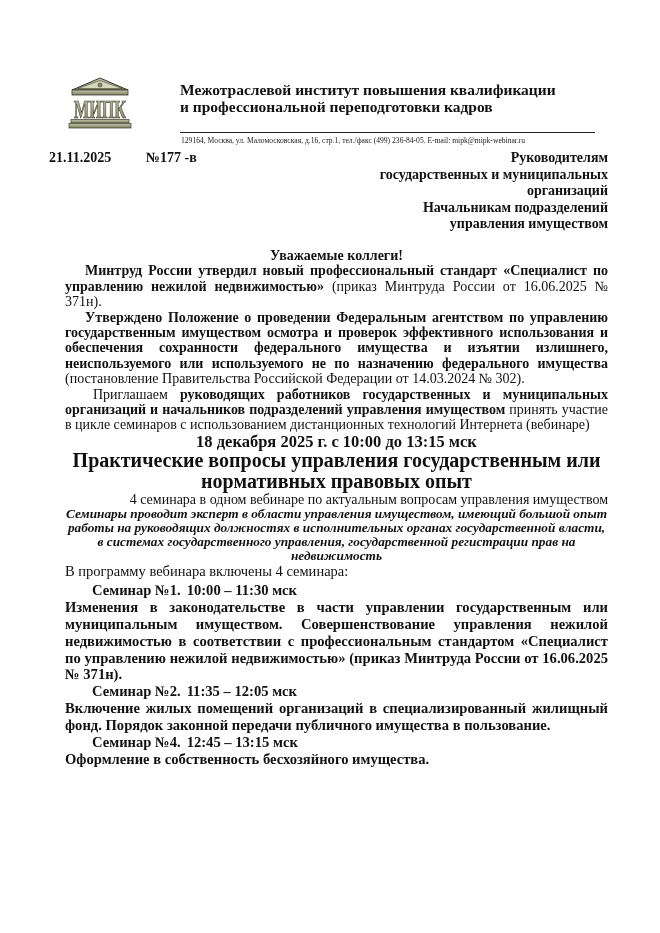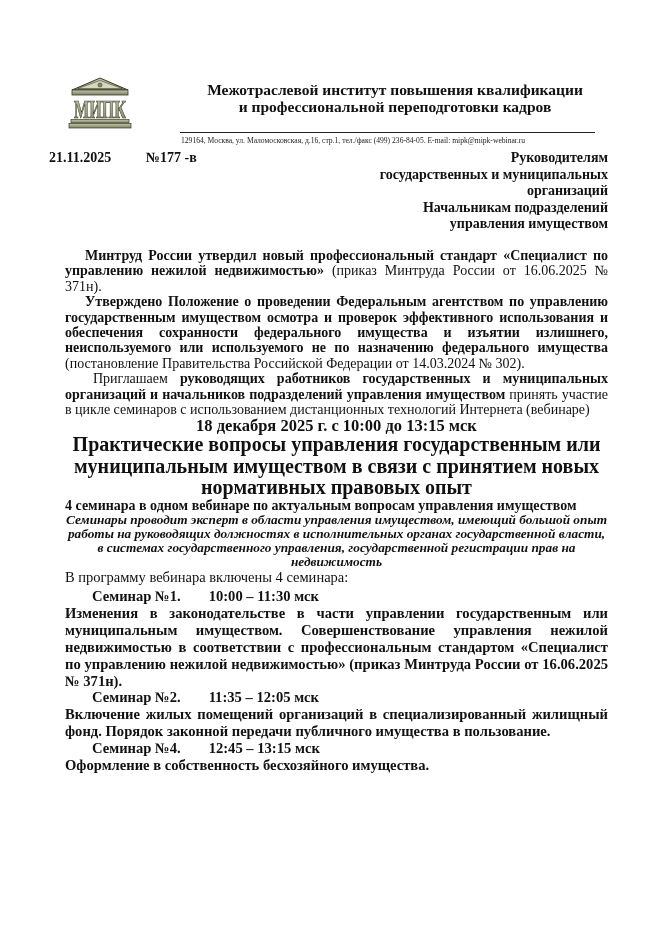--- a/index.html
+++ b/index.html
@@ -4,21 +4,21 @@
   <style>
     html, body { margin: 0; padding: 0; background: #ffffff; }
     body { width: 660px; height: 933px; overflow: hidden; }
     .page {
       position: relative; width: 660px; height: 933px; background: #ffffff;
       font-family: "Liberation Serif", "DejaVu Serif", serif; color: #111111;
     }
     .logo { position: absolute; left: 68px; top: 76px; width: 64px; height: 54px; }
     .org-title {
       position: absolute; left: 180px; top: 82px; width: 430px;
-      text-align: center; font-weight: bold; font-size: 15.5px; line-height: 16.5px;
+      font-weight: bold; font-size: 15.5px; line-height: 16.5px;
     }
     .org-title div { white-space: nowrap; }
     .rule { position: absolute; left: 180px; top: 132px; width: 415px; border-top: 1px solid #222; }
     .address {
       position: absolute; left: 181px; top: 136px; font-size: 7.6px; line-height: 9px;
       white-space: nowrap; color: #222;
     }
     .letter-date, .letter-num {
       position: absolute; top: 150px; font-size: 14px; line-height: 16.5px; font-weight: bold;
     }
@@ -33,26 +33,26 @@
       position: absolute; left: 65px; top: 248px; width: 543px;
       font-size: 14px; line-height: 15.4px;
     }
     .greeting { text-align: center; font-weight: bold; }
     .para { text-align: justify; text-indent: 20px; margin: 0; }
     .para.wide-indent { text-indent: 28px; }
     .b { font-weight: bold; }
     .event-date { text-align: center; font-weight: bold; font-size: 16.5px; line-height: 17px; }
     .event-title { text-align: center; font-weight: bold; font-size: 20px; line-height: 21.5px; }
     .event-title div { white-space: nowrap; }
-    .event-sub { text-align: left; font-weight: bold; font-size: 14px; line-height: 14px; white-space: nowrap; }
+    .event-sub { text-align: right; font-weight: normal; font-size: 14px; line-height: 14px; white-space: nowrap; }
     .expert { text-align: center; font-weight: bold; font-style: italic; font-size: 13.3px; line-height: 14px; }
     .intro { font-size: 14.5px; line-height: 16px; }
     .seminars { margin-top: 3px; font-size: 14.6px; line-height: 16.9px; font-weight: bold; }
     .sem-head { padding-left: 27px; white-space: nowrap; }
-    .sem-time { margin-left: 28px; }
+    .sem-time { margin-left: 6px; }
     .sem-desc { text-align: justify; }
   </style>
 </head>
 <body>
 
 <div class="page">
 
   <div class="logo">
     <svg width="64" height="54" viewBox="0 0 64 54" xmlns="http://www.w3.org/2000/svg">
       <defs>
@@ -83,33 +83,33 @@
 
   <div class="recipients">
     <div>Руководителям</div>
     <div>государственных и муниципальных</div>
     <div>организаций</div>
     <div>Начальникам подразделений</div>
     <div>управления имуществом</div>
   </div>
 
   <div class="body">
+    <div class="greeting">Уважаемые коллеги!</div>
 
 
     <p class="para"><span class="b">Минтруд России утвердил новый профессиональный стандарт «Специалист по управлению нежилой недвижимостью»</span><span> (приказ Минтруда России от 16.06.2025 № 371н).</span></p>
 
     <p class="para"><span class="b">Утверждено Положение о проведении Федеральным агентством по управлению государственным имуществом осмотра и проверок эффективного использования и обеспечения сохранности федерального имущества и изъятии излишнего, неиспользуемого или используемого не по назначению федерального имущества</span><span> (постановление Правительства Российской Федерации от 14.03.2024 № 302).</span></p>
 
     <p class="para wide-indent"><span>Приглашаем </span><span class="b">руководящих работников государственных и муниципальных организаций и начальников подразделений управления имуществом</span><span> принять участие в цикле семинаров с использованием дистанционных технологий Интернета (вебинаре)</span></p>
 
     <div class="event-date">18 декабря 2025 г. с 10:00 до 13:15 мск</div>
 
     <div class="event-title">
       <div>Практические вопросы управления государственным или</div>
-      <div>муниципальным имуществом в связи с принятием новых</div>
       <div>нормативных правовых опыт</div>
     </div>
 
     <div class="event-sub">4 семинара в одном вебинаре по актуальным вопросам управления имуществом</div>
     <div class="expert">Семинары проводит эксперт в области управления имуществом, имеющий большой опыт работы на руководящих должностях в исполнительных органах государственной власти, в системах государственного управления, государственной регистрации прав на недвижимость</div>
     <div class="intro">В программу вебинара включены 4 семинара:</div>
 
     <div class="seminars">
       <div class="seminar">
         <div class="sem-head"><span>Семинар №1.</span><span class="sem-time">10:00 – 11:30 мск</span></div>

